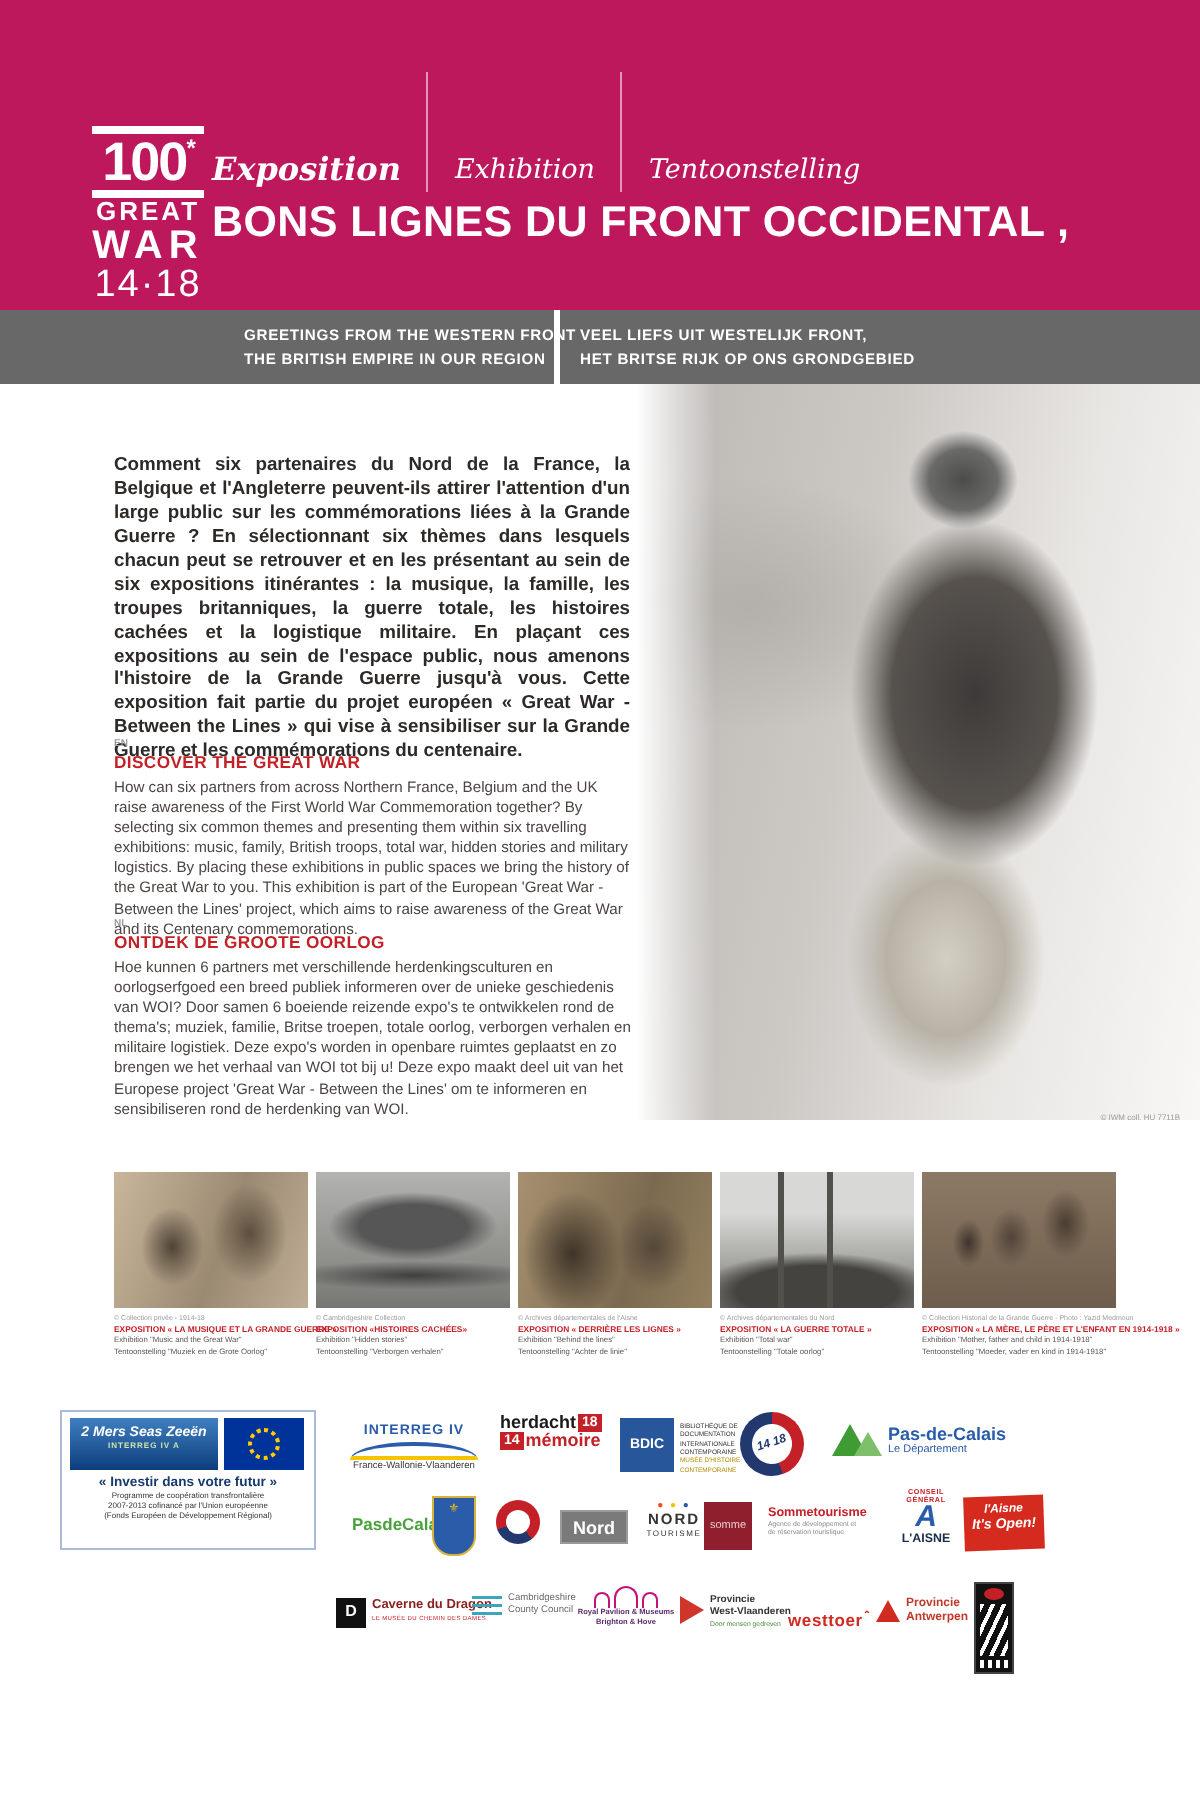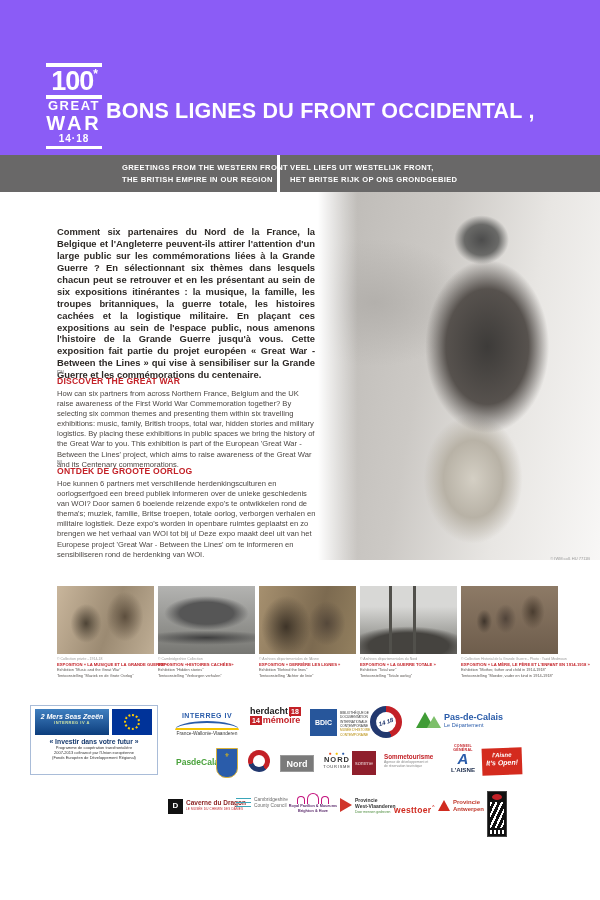--- a/index.html
+++ b/index.html
@@ -1,28 +1,28 @@
 <!DOCTYPE html>
 <html><head>
 <meta charset="utf-8">
 <style>
   html,body{margin:0;padding:0;background:#ffffff;}
   *{box-sizing:border-box;}
   .poster{position:relative;width:600px;height:900px;background:#fff;overflow:hidden;
     font-family:"Liberation Sans",sans-serif;}
 
   
-  .header{position:absolute;left:0;top:0;width:600px;height:155px;background:#8b5cf6;}
+  .header{position:absolute;left:0;top:0;width:600px;height:155px;background:#be185d;}
   .logo{position:absolute;left:46px;top:63px;width:56px;color:#fff;text-align:center;}
   .logo-bar{height:4px;background:#fff;}
   .logo-100{font-size:27px;font-weight:bold;line-height:1;letter-spacing:-1px;margin:1px 0 0 0;}
   .logo-100 .star{font-size:12px;vertical-align:top;}
   .logo-great{font-size:13px;font-weight:bold;letter-spacing:1.5px;line-height:1.05;}
   .logo-war{font-size:20px;font-weight:bold;letter-spacing:3px;line-height:1.0;}
-  .logo-1418{font-size:10px;font-weight:bold;letter-spacing:1px;line-height:1.1;padding-bottom:2px;border-bottom:3px solid #fff;}
+  .logo-1418{font-size:19px;font-weight:normal;letter-spacing:1px;line-height:1.1;padding-bottom:2px;border-bottom:3px solid #fff;}
   .tabs{position:absolute;left:106px;top:36px;height:60px;display:flex;align-items:flex-end;color:#fff;}
   .tab-sep{width:1px;height:60px;background:rgba(255,255,255,.55);margin:0 13px;}
   .tab-fr{font-family:"DejaVu Serif",serif;font-style:italic;font-weight:bold;font-size:16px;padding-bottom:2px;}
   .tab{font-family:"DejaVu Serif",serif;font-style:italic;font-size:13.5px;padding-bottom:3px;}
   .title{position:absolute;left:106px;top:99px;color:#fff;font-weight:bold;font-size:21.5px;line-height:1.16;letter-spacing:.2px;}
 
   
   .subheader{position:absolute;left:0;top:155px;width:600px;height:37px;background:#696868;color:#fff;}
   .sub-col{position:absolute;top:7px;font-size:7.6px;font-weight:bold;line-height:1.55;letter-spacing:.35px;}
   .sub-en{left:122px;}
@@ -173,20 +173,27 @@
 
   <div class="header">
     <div class="logo">
       <div class="logo-bar"></div>
       <div class="logo-100"><span>100</span><span class="star">*</span></div>
       <div class="logo-bar"></div>
       <div class="logo-great">GREAT</div>
       <div class="logo-war">WAR</div>
       <div class="logo-1418">14·18</div>
     </div>
+    <div class="tabs">
+      <span class="tab-fr">Exposition</span>
+      <span class="tab-sep"></span>
+      <span class="tab">Exhibition</span>
+      <span class="tab-sep"></span>
+      <span class="tab">Tentoonstelling</span>
+    </div>
     <div class="title">
       <div>BONS LIGNES DU FRONT OCCIDENTAL ,</div>
     </div>
   </div>
 
   <div class="subheader">
     <div class="sub-col sub-en">
       <div>GREETINGS FROM THE WESTERN FRONT</div>
       <div>THE BRITISH EMPIRE IN OUR REGION</div>
     </div>

